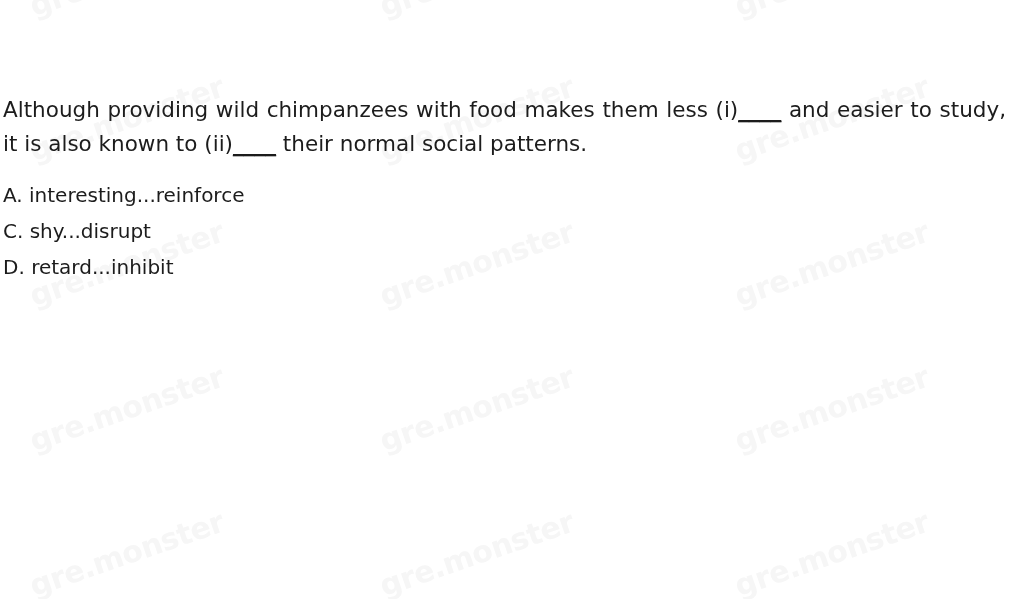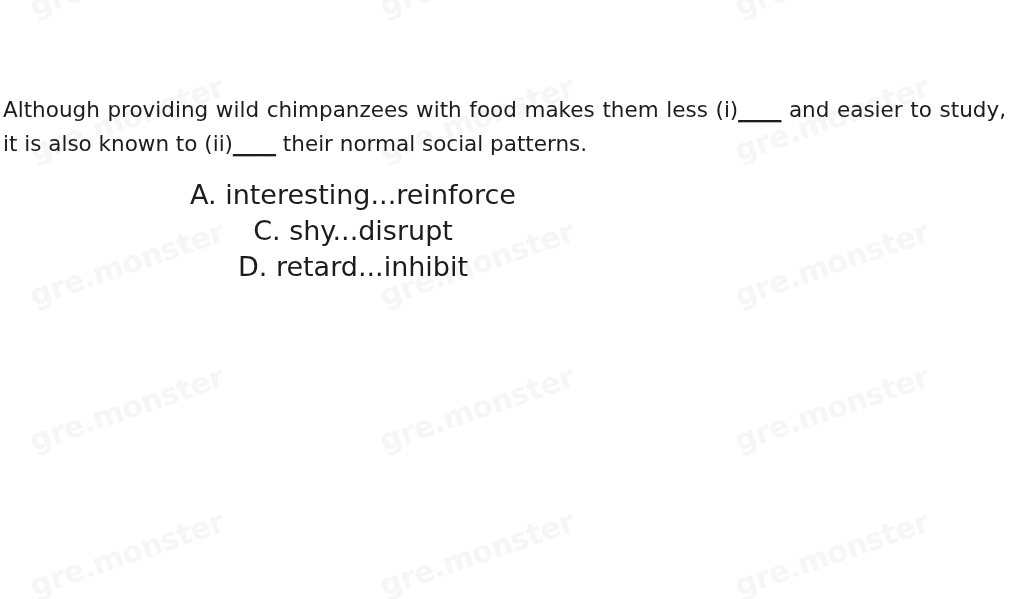--- a/index.html
+++ b/index.html
@@ -73,25 +73,24 @@
   #answer-choices {
     position: absolute;
     left: 3px;
     top: 138px;
     width: 700px;
     list-style: none;
     margin: 0;
     padding: 0;
   }
   #answer-choices .choice-row {
-    font-size: 27px;
+    font-size: 20px;
     line-height: 36px;
     color: #1c1c1c;
     white-space: nowrap;
-    text-align: center;
   }
   .choice-letter { }
   .choice-text { }
 </style>
 </head>
 <body>
 
 <div id="watermark-layer">
     <div class="watermark-tile" style="left: 25px; top: -10px; color: rgb(246, 246, 246); transform: rotate(-19deg);">gre.monster</div>
     <div class="watermark-tile" style="left: 375px; top: -10px; color: rgb(246, 246, 246); transform: rotate(-19deg);">gre.monster</div>

